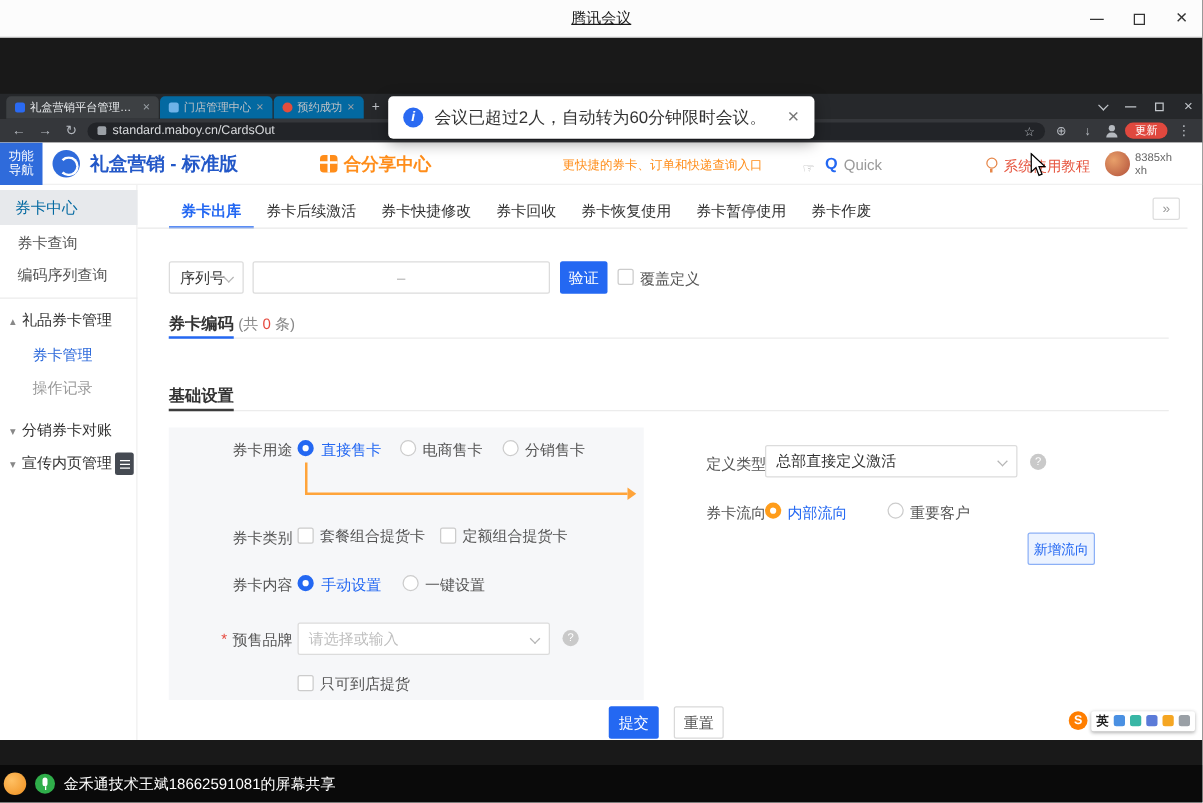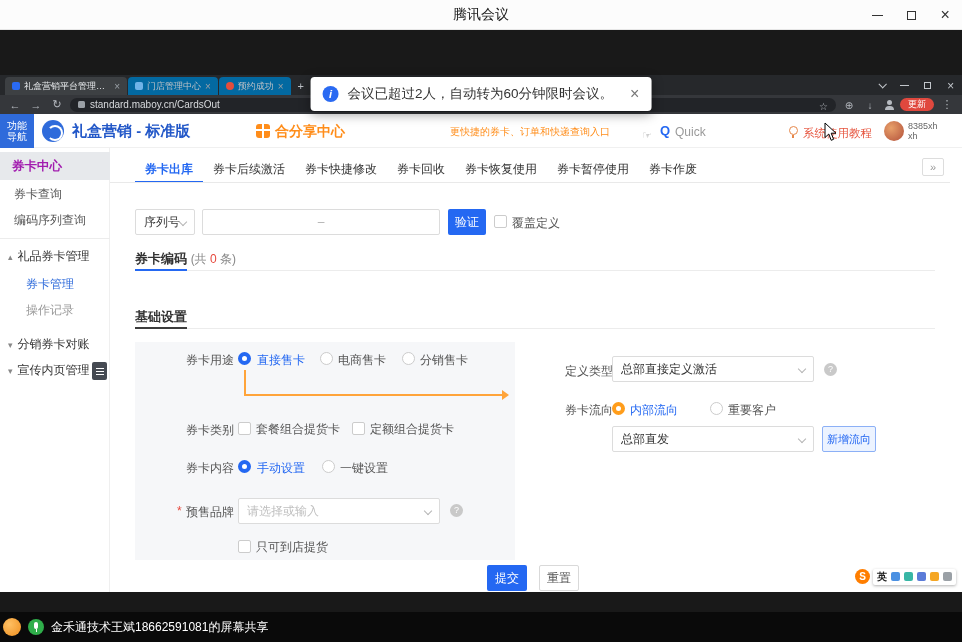--- a/index.html
+++ b/index.html
@@ -2,21 +2,21 @@
 <html><head>
 <meta charset="utf-8">
 <style>
   * { margin:0; padding:0; box-sizing:border-box; }
   body { font-family:"Liberation Sans","DejaVu Sans",sans-serif; background:#666; }
   .stage { position:relative; width:962px; height:642px; background:#191919; overflow:hidden; }
 
   
   .titlebar { position:absolute; top:0; left:0; width:962px; height:30px; background:#fcfcfc;
               border-bottom:1px solid #e6e6e6; display:flex; align-items:center; justify-content:center; z-index:5;}
-  .titlebar .title { font-size:14px; color:#1a1a1a; }
+  .titlebar .title { font-size:12px; color:#1a1a1a;text-decoration:underline; }
   .win-controls { position:absolute; right:0; top:0; height:30px; display:flex; }
   .win-btn { width:34px; height:30px; display:flex; align-items:center; justify-content:center; color:#333; cursor:default;}
   .ic-min { width:11px; height:1px; background:#333; display:block;}
   .ic-max { width:9px; height:9px; border:1px solid #333; display:block;}
   .ic-close::before { content:"×"; font-size:16px; color:#333; }
 
   
   .toast { position:absolute; top:47px; left:50%; transform:translateX(-50%); height:34px;
            background:#fff; border-radius:4px; box-shadow:0 3px 12px rgba(0,0,0,.4);
            display:flex; align-items:center; padding:0 12px; gap:9px; z-index:60; white-space:nowrap;}
@@ -92,21 +92,21 @@
   .bulb-ic { position:absolute; top:12px; left:789px; width:9px; height:9px; border:1.5px solid #e6874a; border-radius:50%;}
   .bulb-ic::after { content:""; position:absolute; left:2px; top:8px; width:2px; height:3px; background:#e6874a;}
   .tutorial { position:absolute; top:12px; left:803px; font-size:11.5px; color:#e6553f; white-space:nowrap;}
   .avatar { position:absolute; top:7px; left:884px; width:20px; height:20px; border-radius:50%;
             background:radial-gradient(circle at 35% 35%, #e8a06a, #b2503a);}
   .user-lines { position:absolute; top:7px; left:908px; font-size:9px; line-height:10px; color:#666;}
 
   
   .side-border { position:absolute; top:34px; left:109px; width:1px; height:444px; background:#efefef;}
   .side-head { position:absolute; top:38px; left:0; width:110px; height:28px; background:#e7e9ec;
-               font-size:12.5px; font-weight:bold; color:#a21caf; line-height:28px; padding-left:12px;}
+               font-size:12.5px; font-weight:normal; color:#0369a1; line-height:28px; padding-left:12px;}
   .side-item { position:absolute; font-size:12px; color:#555; white-space:nowrap; cursor:default;}
   .tri-up::before { content:"▴"; font-size:9px; color:#888; margin-right:5px;}
   .tri-down::before { content:"▾"; font-size:9px; color:#888; margin-right:5px;}
   .collapse-toggle { position:absolute; left:92px; top:248px; width:15px; height:18px; background:#454a52; border-radius:2px;
                      display:flex; flex-direction:column; justify-content:center; align-items:center; gap:2px;}
   .collapse-toggle i { width:8px; height:1px; background:#fff; display:block;}
 
   
   .mtabs { position:absolute; left:135px; top:41px; height:28px; display:flex;}
   .mtab { padding:0 10px; font-size:12px; color:#333; line-height:28px; white-space:nowrap; cursor:default;}
@@ -364,24 +364,20 @@
           <span>总部直接定义激活</span>
           <i class="chev"></i>
         </div>
         <span class="help" style="left:824px; top:249px;"></span>
 
         <span class="flabel" style="left:565px; top:288px;">券卡流向</span>
         <span class="radio sel-orange" style="left:612px; top:288px;"></span>
         <span class="opt blue" style="left:630px; top:288px;">内部流向</span>
         <span class="radio" style="left:710px; top:288px;"></span>
         <span class="opt gray" style="left:728px; top:288px;">重要客户</span>
-        <div class="field" style="left:612px; top:312px; width:202px;">
-          <span>总部直发</span>
-          <i class="chev"></i>
-        </div>
         <div class="btn-ghost" style="left:822px; top:312px; width:54px;">新增流向</div>
 
         <div class="btn-primary" style="left:487px; top:451px; width:40px;">提交</div>
         <div class="btn-plain" style="left:539px; top:451px; width:40px;">重置</div>
 
         <div class="ime">
           <span class="ime-logo">S</span>
           <span class="ime-panel">
             <span class="ime-lang">英</span>
             <i class="ime-ic" style="background:#4a90e2;"></i>

